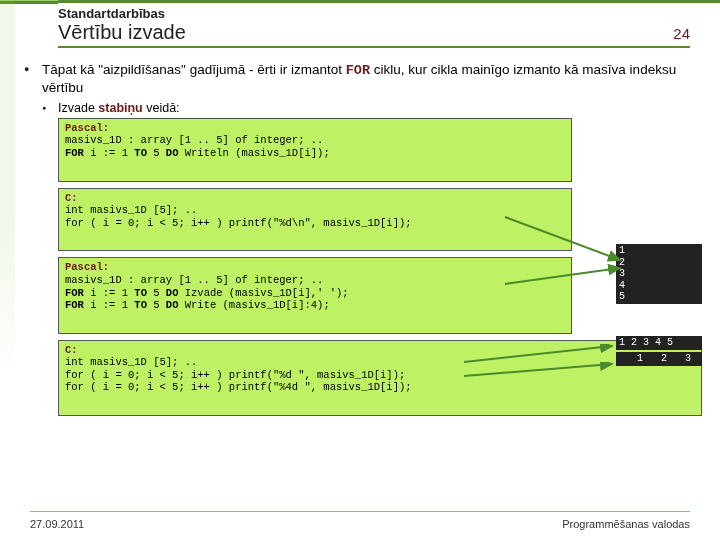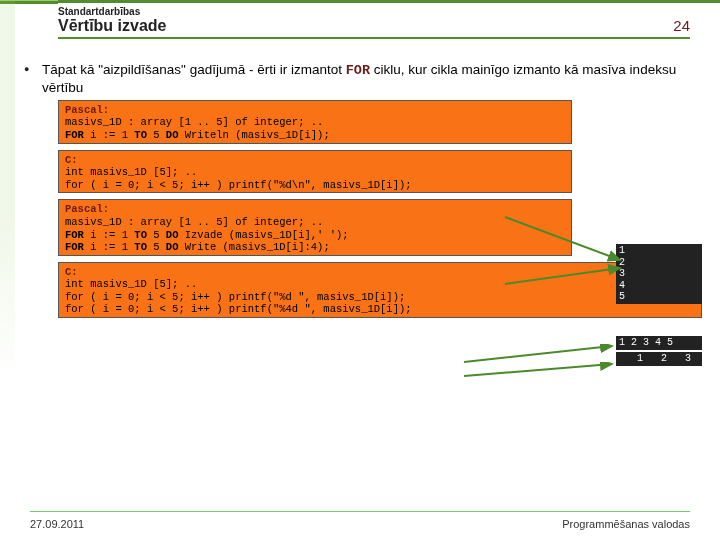--- a/index.html
+++ b/index.html
@@ -22,28 +22,28 @@
   }
   .leftbar {
     position: absolute; left: 0; top: 0; bottom: 0; width: 15px;
     background: linear-gradient(to bottom, #9ccc65 0%, #9ccc65 40%, #fff 70%);
     opacity: 0.15;
   }
   .header {
     position: absolute; top: 6px; left: 58px; right: 30px;
   }
   .supertitle {
-    font-size: 10px; font-weight: bold; color: #222;
+    font-size: 13px; font-weight: bold; color: #222;
   }
   .title-row {
     display: flex; justify-content: space-between; align-items: baseline;
     border-bottom: 2.5px solid #558b2f; padding-bottom: 2px;
   }
   .title {
-    font-size: 16px; font-weight: bold; color: #222;
+    font-size: 20px; font-weight: normal; color: #222;
   }
   .pageno {
     color: #6a1b1a; font-size: 15px;
   }
   .content {
     position: absolute; top: 62px; left: 20px; right: 18px;
   }
   ul.outer { list-style: none; }
   ul.outer > li {
     position: relative; padding-left: 22px; margin-bottom: 2px;
@@ -55,23 +55,23 @@
   ul.inner { list-style: none; margin-top: 4px; margin-left: 20px; }
   ul.inner > li {
     position: relative; padding-left: 18px; font-size: 12.5px; margin-bottom: 2px;
   }
   ul.inner > li::before {
     content: "●"; position: absolute; left: 2px; top: 3px; font-size: 7px; color: #222;
   }
   .for-kw { font-family: "Courier New", monospace; color: #6a1b1a; font-weight: bold; font-size: 13.5px; }
   .emph { color: #6a1b1a; font-weight: bold; }
   .codebox {
-    border: 1px solid #555; padding: 3px 6px 1px 6px;
+    border: 1px solid #555; padding: 3px 6px 21px 6px;
     font-family: "Courier New", monospace; font-size: 10.5px;
-    line-height: 1.2; white-space: pre; background: #f97316;
+    line-height: 1.2; white-space: pre; background: #bef264;
     margin: 3px 0 6px 38px;
   }
   .codebox.narrow { margin-right: 130px; }
   .lang { color: #6a1b1a; font-weight: bold; }
   .kw { font-weight: bold; }
   .output-col {
     position: absolute; right: 0px; top: 182px;
     background: #222; color: #fff;
     font-family: "Courier New", monospace; font-size: 10px;
     padding: 1px 3px; line-height: 1.15; white-space: pre; width: 86px;
@@ -108,20 +108,23 @@
     <div class="title">Vērtību izvade</div>
     <div class="pageno">24</div>
   </div>
 </div>
 
 <div class="content">
   <ul class="outer">
     <li><span>Tāpat kā "aizpildīšanas" gadījumā - ērti ir izmantot </span><span class="for-kw">FOR</span><span> ciklu, kur cikla mainīgo izmanto kā masīva indeksu vērtību</span></li>
   </ul>
 
+  <ul class="inner">
+    <li><span>Izvade </span><span class="emph">stabiņu</span><span> veidā:</span></li>
+  </ul>
 
   <div class="codebox narrow"><span class="lang">Pascal:</span>
 <span>masivs_1D : array [1 .. 5] of integer; ..</span>
 <span class="kw">FOR</span><span> i := 1 </span><span class="kw">TO</span><span> 5 </span><span class="kw">DO</span><span> Writeln (masivs_1D[i]);</span></div>
 
   <div class="codebox narrow"><span class="lang">C:</span>
 <span>int masivs_1D [5]; ..</span>
 <span>for ( i = 0; i &lt; 5; i++ ) printf("%d\n", masivs_1D[i]);</span></div>
 
 

